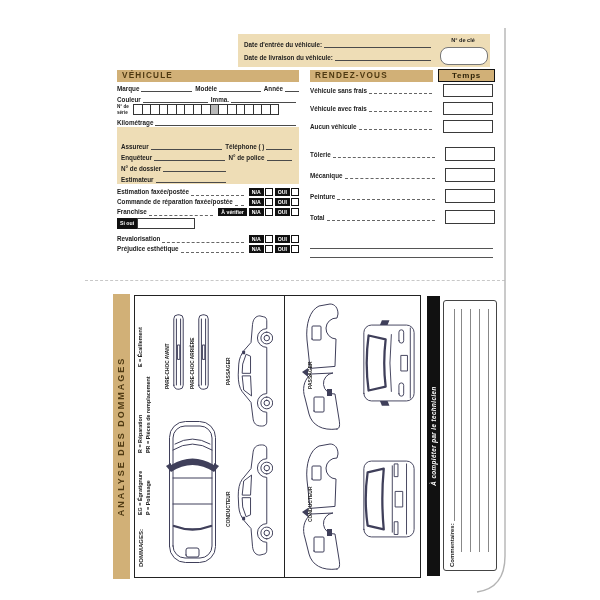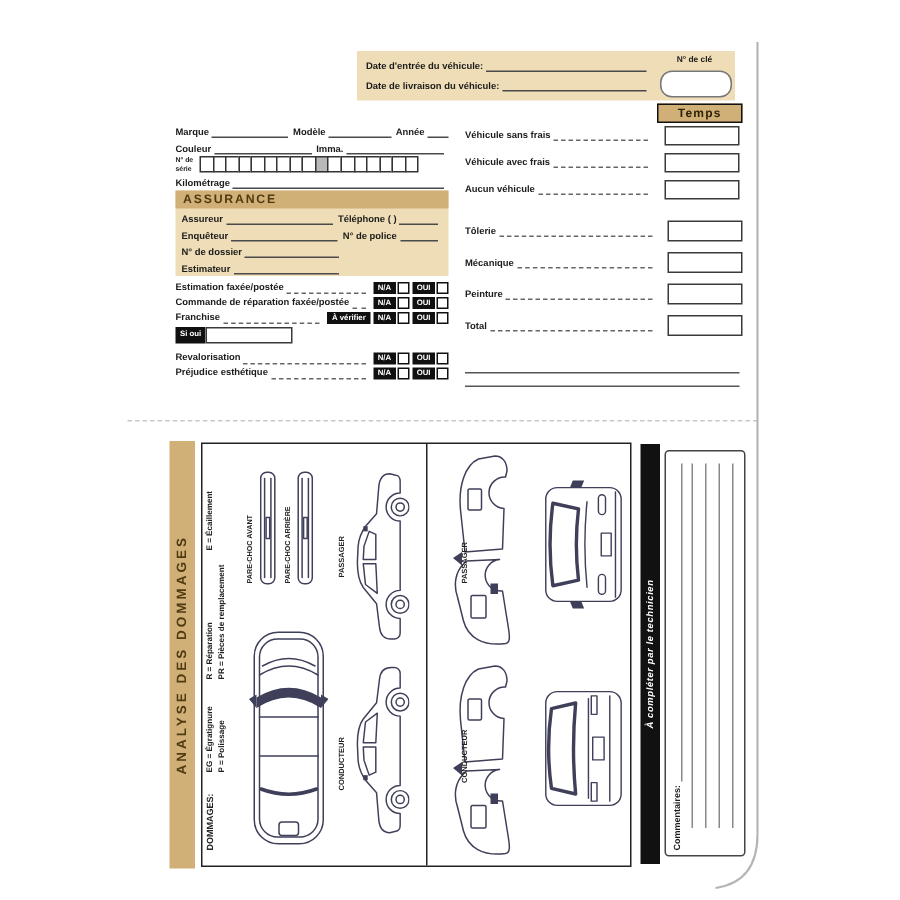--- a/index.html
+++ b/index.html
@@ -51,20 +51,21 @@
       <span class="ln"></span>
     </div>
     <div class="row" style="position:absolute;left:6px;top:19px;width:190px;">
       <span class="lbl">Date de livraison du véhicule:</span>
       <span class="ln"></span>
     </div>
     <div class="abs" style="left:202px;top:3px;width:46px;text-align:center;font-size:5.6px;font-weight:bold;">N° de clé</div>
     <div class="abs" style="left:202px;top:13px;width:46px;height:16px;background:#fff;border:1px solid #777;border-radius:8px;"></div>
   </div>
 
+  <div class="abs bar" style="left:117px;top:70px;width:177px;">VÉHICULE</div>
   <div class="abs row" style="left:117px;top:84px;width:182px;">
     <span class="lbl">Marque</span>
     <span class="ln" style="flex:1.1"></span>
     <span class="lbl">Modèle</span>
     <span class="ln" style="flex:0.9"></span>
     <span class="lbl">Année</span>
     <span class="lnf" style="width:14px;"></span>
   </div>
   <div class="abs row" style="left:117px;top:95px;width:182px;">
     <span class="lbl">Couleur</span>
@@ -93,21 +94,20 @@
         <i class="vin"></i>
         <i class="vin"></i>
     </span>
   </div>
   <div class="abs row" style="left:117px;top:118px;width:182px;">
     <span class="lbl">Kilométrage</span>
     <span class="ln"></span>
   </div>
 
   <div class="abs tanfill" style="left:117px;top:127px;width:182px;height:57px;">
-    <div class="bar" style="width:177px;">ASSURANCE</div>
     <div class="row" style="position:absolute;left:4px;top:15px;width:174px;">
       <span class="lbl">Assureur</span>
       <span class="ln" style="flex:1.4"></span>
       <span class="lbl">Téléphone (    )</span>
       <span class="ln" style="flex:0.5"></span>
     </div>
     <div class="row" style="position:absolute;left:4px;top:26px;width:174px;">
       <span class="lbl">Enquêteur</span>
       <span class="ln" style="flex:1.4"></span>
       <span class="lbl">N° de police</span>
@@ -162,20 +162,21 @@
   </div>
   <div class="abs row" style="left:117px;top:244px;width:182px;align-items:center;height:10px;">
     <span class="lbl">Préjudice esthétique</span>
     <span class="dots"></span>
     <span class="chip">N/A</span>
       <span class="cbx"></span>
     <span class="chip">OUI</span>
       <span class="cbx"></span>
   </div>
 
+  <div class="abs bar" style="left:310px;top:70px;width:118px;">RENDEZ-VOUS</div>
   <div class="abs" style="left:438px;top:69px;width:57px;height:13px;background:#d1b077;border:1px solid #111;box-sizing:border-box;text-align:center;font-size:8px;font-weight:bold;letter-spacing:0.8px;line-height:11px;color:#2e2308;">Temps</div>
 
   <div class="abs row" style="left:310px;top:86px;width:125px;">
     <span class="lbl">Véhicule sans frais</span>
     <span class="dots"></span>
   </div>
   <div class="abs wbox" style="left:443px;top:84px;width:50px;height:13px;"></div>
   <div class="abs row" style="left:310px;top:104px;width:125px;">
     <span class="lbl">Véhicule avec frais</span>
     <span class="dots"></span>

